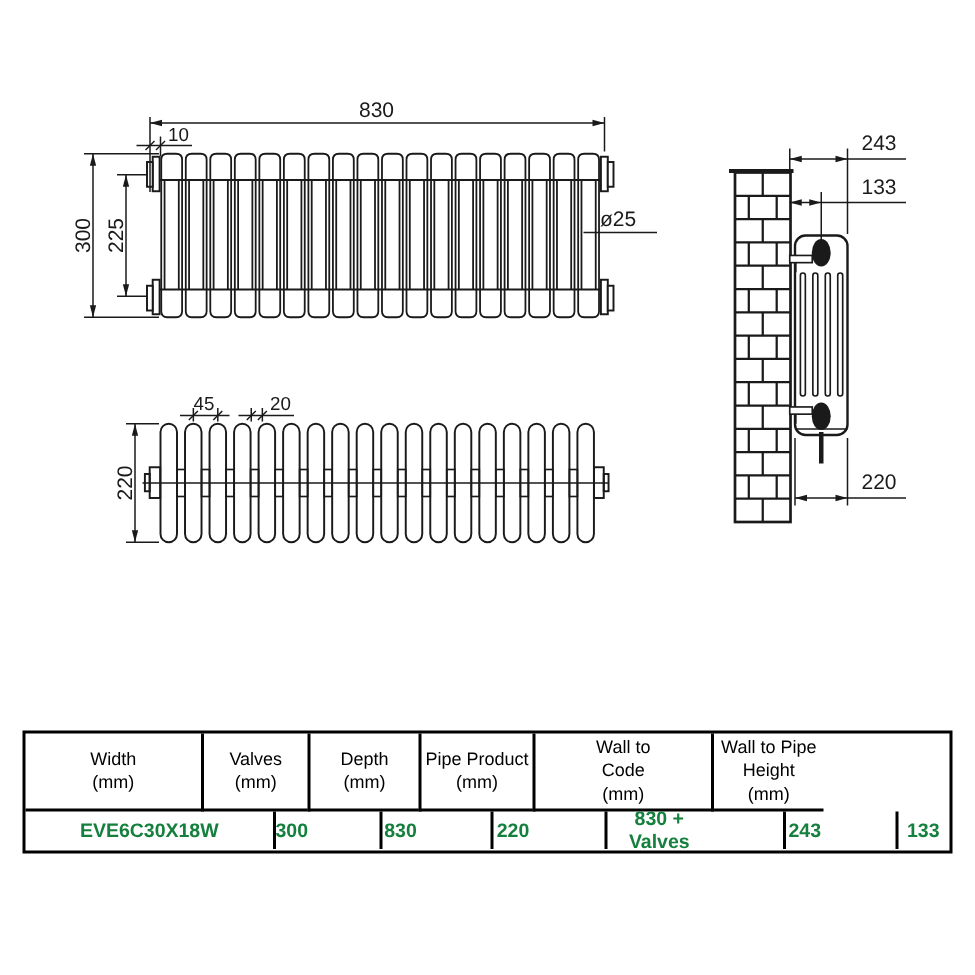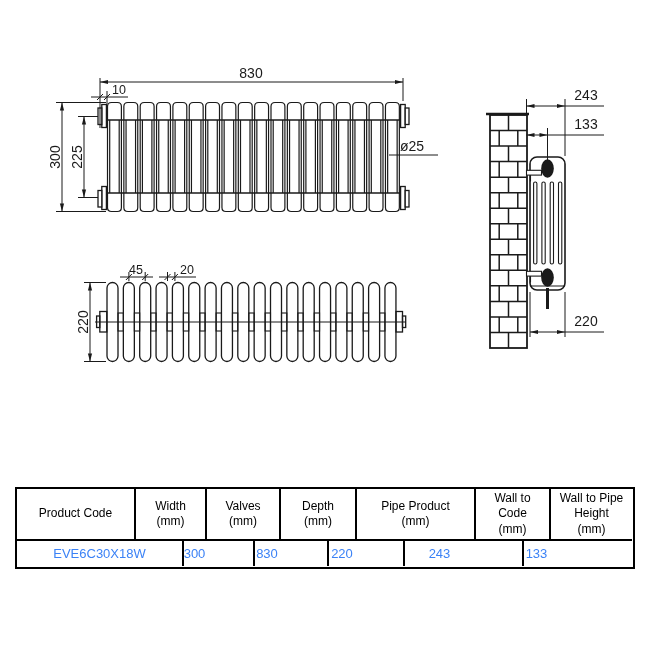--- a/index.html
+++ b/index.html
@@ -23,21 +23,21 @@
     box-sizing:border-box;border:2.5px solid #000;background:#fff;
   }
   .thead,.trow{display:grid;grid-template-columns:117px 71px 74px 76px 119px 75px 83px;}
   .th{
     box-sizing:border-box;height:52px;border-bottom:2.5px solid #000;
     display:flex;flex-direction:column;align-items:center;justify-content:center;
     font-size:12px;line-height:15.5px;color:#000;text-align:center;
   }
   .td{
     box-sizing:border-box;height:24.5px;display:flex;align-items:center;justify-content:center;
-    font-size:13px;font-weight:normal;color:#3b82f6;text-align:center;margin-left:48px;
+    font-size:13px;font-weight:bold;color:#15803d;text-align:center;margin-left:48px;
   }
   .th + .th, .td + .td{border-left:2px solid #000;}
 </style>
 </head>
 <body>
 
 <svg id="drawing" width="650" height="480" viewBox="0 0 650 480">
 
   <g>
     <g id="front-sections" class="ln" stroke-width="1.2">
@@ -380,25 +380,20 @@
       <polygon class="arrow" points="530,332 538,329.9 538,334.1"></polygon>
       <polygon class="arrow" points="565,332 557,329.9 557,334.1"></polygon>
       <text class="dim-text" x="586" y="326" text-anchor="middle">220</text>
     </g>
   </g>
 </svg>
 
 <div class="spec-table">
   <div class="thead">
     <div class="th">
-      <div>Product Code</div>
-        <div></div>
-        <div></div>
-    </div>
-    <div class="th">
       <div>Width</div>
         <div>(mm)</div>
         <div></div>
     </div>
     <div class="th">
       <div>Valves</div>
         <div>(mm)</div>
         <div></div>
     </div>
     <div class="th">
@@ -420,16 +415,17 @@
       <div>Wall to Pipe</div>
         <div>Height</div>
         <div>(mm)</div>
     </div>
   </div>
   <div class="trow">
     <div class="td">EVE6C30X18W</div>
     <div class="td">300</div>
     <div class="td">830</div>
     <div class="td">220</div>
+    <div class="td">830 + Valves</div>
     <div class="td">243</div>
     <div class="td">133</div>
   </div>
 </div>
 
 </body></html>

